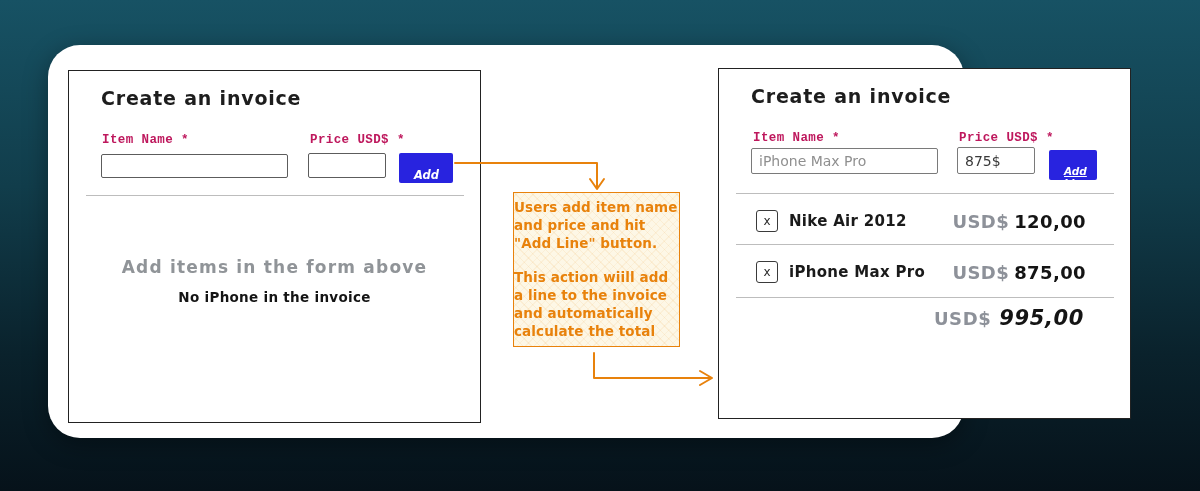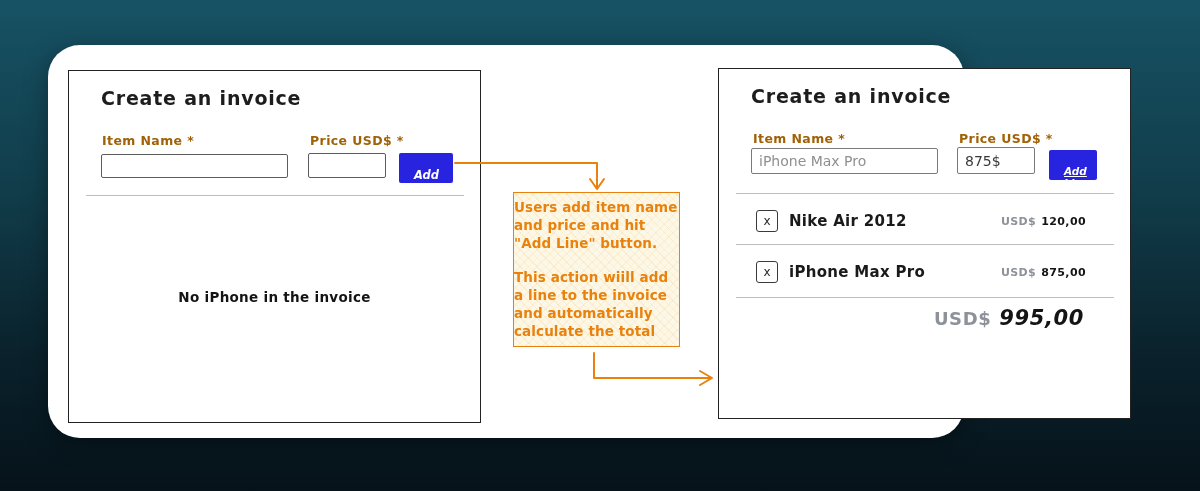--- a/index.html
+++ b/index.html
@@ -28,22 +28,23 @@
   .panel-right { left: 718px; top: 68px; width: 413px; height: 351px; }
 
   .panel-title {
     position: absolute; left: 32px; top: 16px;
     font-size: 19px; font-weight: 700; color: #1d1d1d;
     letter-spacing: 0.8px;
   }
 
   .field-label {
     position: absolute;
-    font-size: 12.5px; font-weight: 700; color: #a16207;
+    font-size: 12.5px; font-weight: 700; color: #be185d;
     letter-spacing: 0.4px;
+    font-family: Liberation Mono, monospace;
   }
 
   .wire-input {
     position: absolute;
     border: 1.6px solid #5c5c5c; border-radius: 2px;
     background: #ffffff;
     font-family: "DejaVu Sans", "Liberation Sans", sans-serif;
     font-size: 14px; padding: 0 7px; color: #2b2b2b; outline: none;
   }
   .wire-input.gray-border { border-color: #7a7a7a; }
@@ -93,21 +94,21 @@
     cursor: pointer;
   }
   .row-name {
     margin-left: 11px;
     font-size: 15px; font-weight: 700; color: #1a1a1a;
     letter-spacing: 0.3px;
     text-align: right;
   }
   .row-amount {
     margin-left: auto; margin-right: 28px;
-    font-size: 11px; letter-spacing: 0.4px;
+    font-size: 18px; letter-spacing: 0.4px;
   }
   .currency { color: #8d9199; font-weight: 600; }
   .amount   { color: #141414; font-weight: 700; margin-left: 5px; }
 
   .total-line {
     position: absolute; right: 46px; top: 237px;
     font-size: 18px; letter-spacing: 0.6px;
   }
   .total-line .currency { font-size: 18px; }
   .total-line .amount   { font-size: 21px; margin-left: 8px; font-style: italic; }
@@ -147,20 +148,21 @@
 
       <div class="field-label" style="left:241px; top:62px;">Price USD$ *</div>
       <input class="wire-input" style="left: 239px; top: 82px; width: 78px; height: 25px;" value="">
 
       <button class="add-line-btn" style="left:330px; top:82px; width:54px; height:24px;">
         <span>Add Line</span>
       </button>
 
       <div class="hr" style="top:124px;"></div>
 
+      <div class="empty-title">Add items in the form above</div>
       <div class="empty-subtitle">No iPhone in the invoice</div>
     </div>
 
     <div class="note-box" style="left:465px; top:147px;">
       <p>Users add item name and price and hit "Add Line" button.</p>
       <p>This action wiill add a line to the invoice and automatically calculate the total</p>
     </div>
 
     <div class="panel panel-right" style="left:670px; top:23px;">
       <div class="panel-title">Create an invoice</div>

